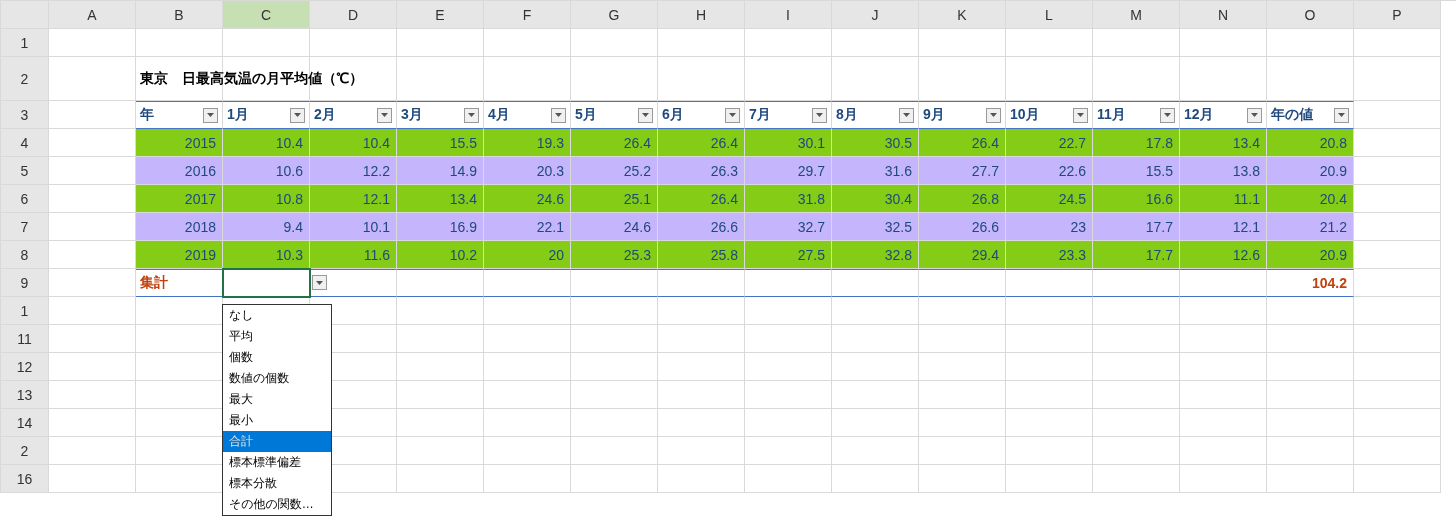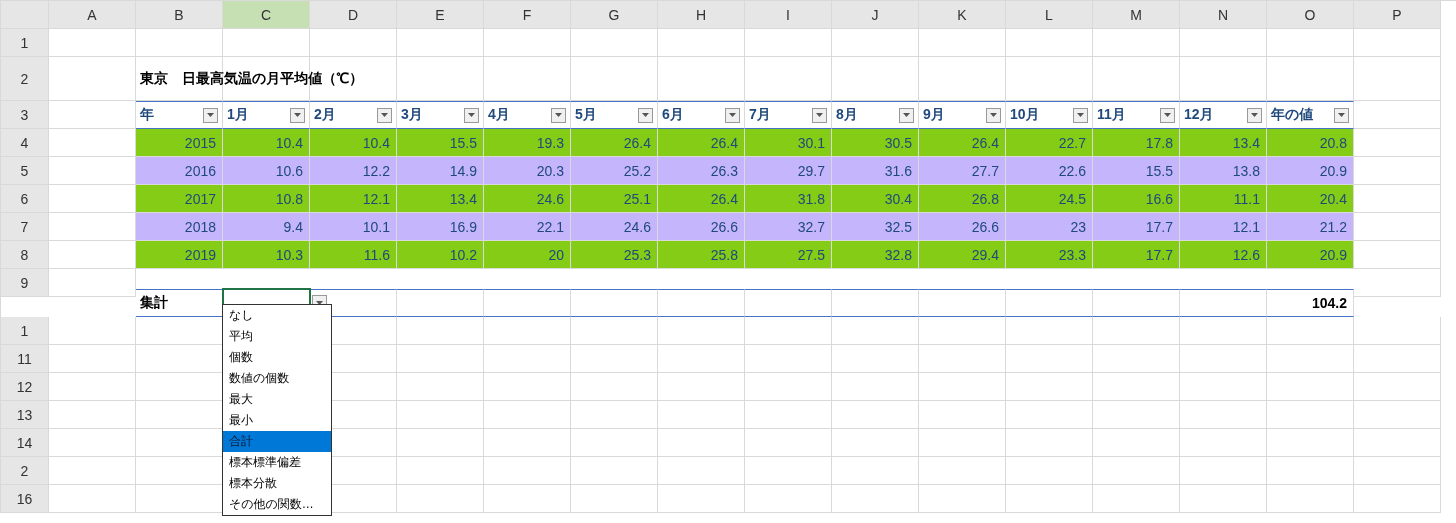--- a/index.html
+++ b/index.html
@@ -64,25 +64,24 @@
 }
 .filter-btn svg { width: 7px; height: 4px; }
 .dval {
   color: #1f497d;
   justify-content: flex-end;
   padding-right: 6px;
 }
 .band0 { background: #84cc16; }
 .band1 { background: #c4b5fd; }
 .totalrow {
-  color: #000000;
+  color: #c2410c;
   font-weight: bold;
   border-top: 1px solid #4472c4;
   border-bottom: 1px solid #4472c4;
-  margin-top: 20px;
 }
 .selected-cell {
   outline: 2px solid #217346;
   outline-offset: -1px;
   background: #fff;
   z-index: 3;
   position: relative;
   justify-content: flex-end;
 }
 .selected-cell .filter-btn {
@@ -102,21 +101,21 @@
   border: 1px solid #333;
   z-index: 100;
   font-size: 12px;
 }
 .dropdown-item {
   padding: 2px 6px;
   cursor: pointer;
 }
 .dropdown-item.selected {
   background: #0078d7;
-  color: #0f172a;
+  color: #e5e5e5;
 }
 .taller { height: 44px; }
 </style>
 </head>
 <body>
 
 <div class="grid" id="grid">
     <div class="cell corner hdr"></div>
     <div class="cell hdr">A</div>
     <div class="cell hdr">B</div>

